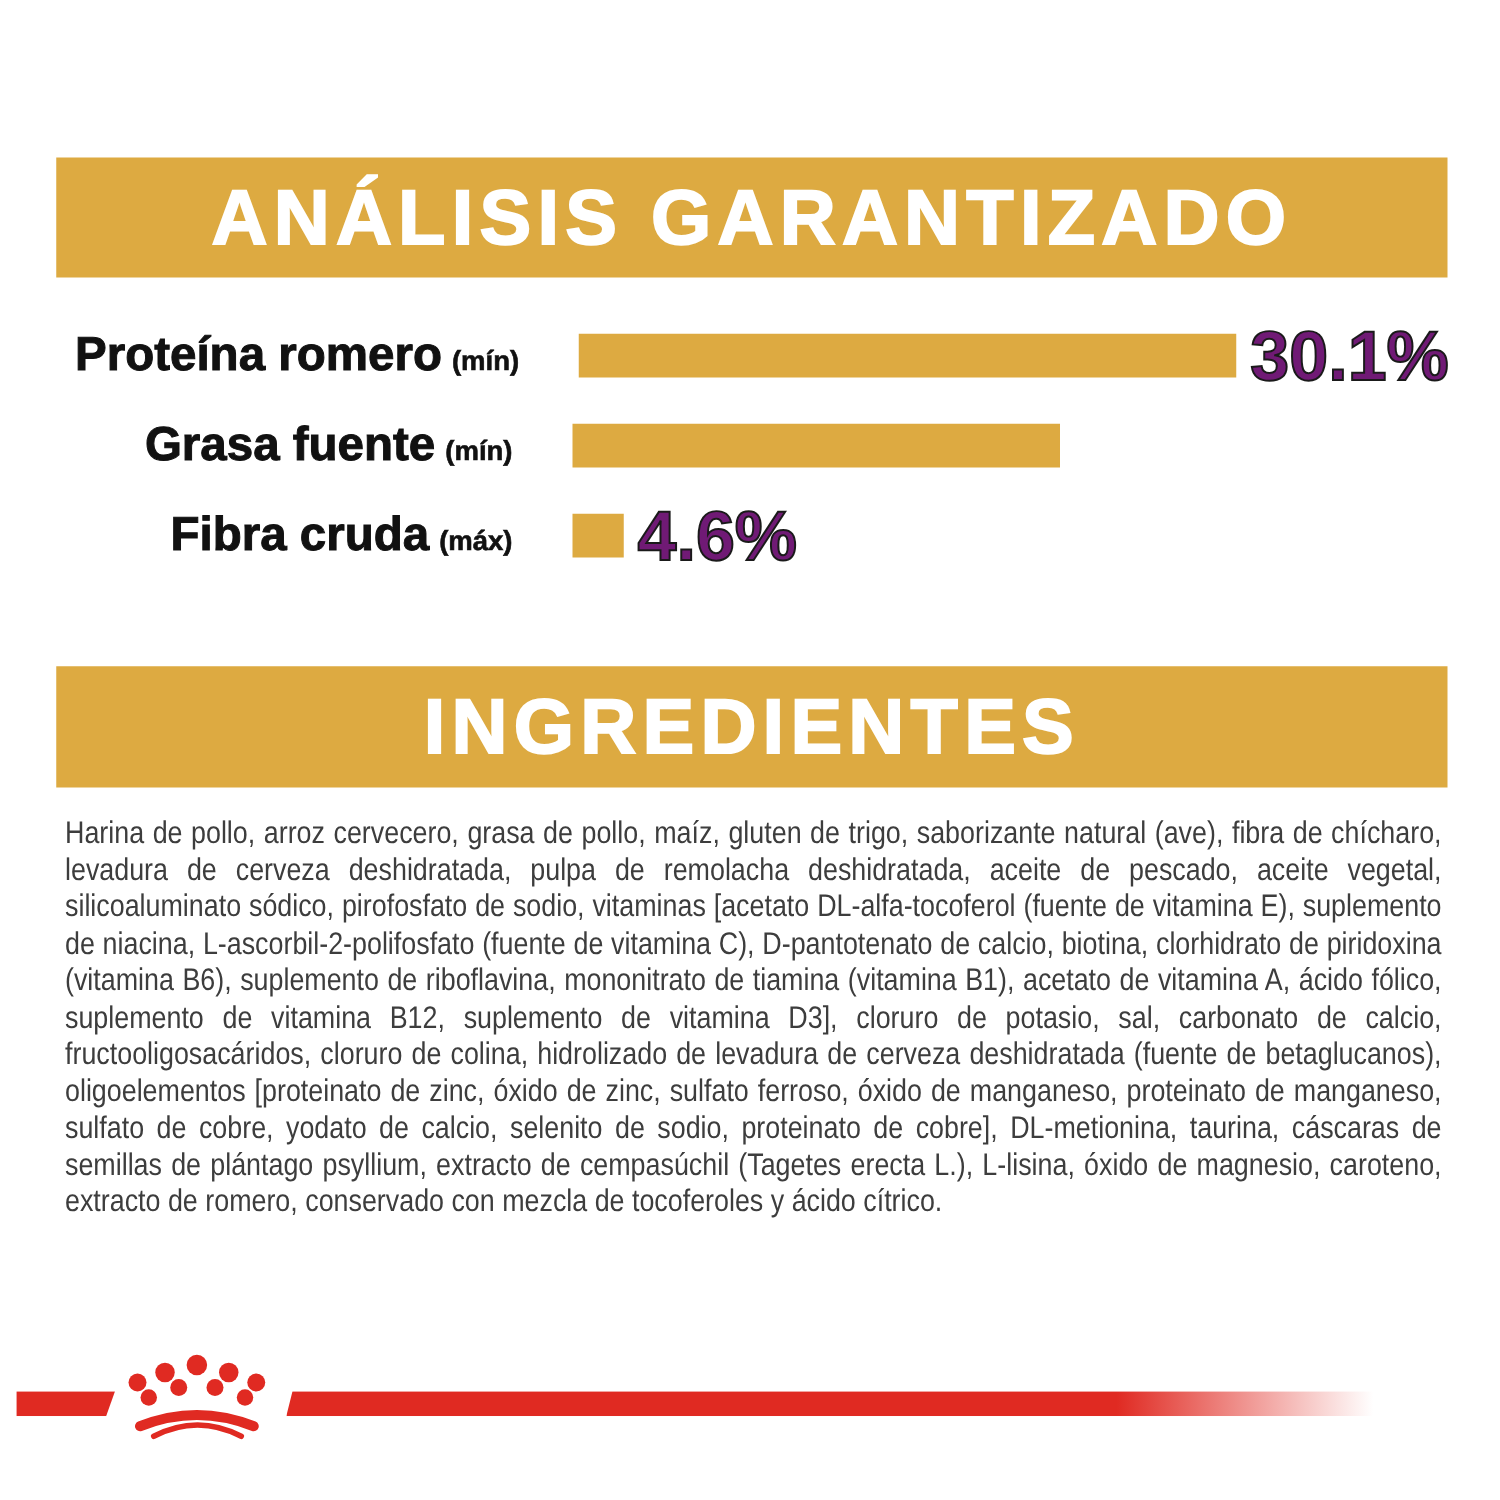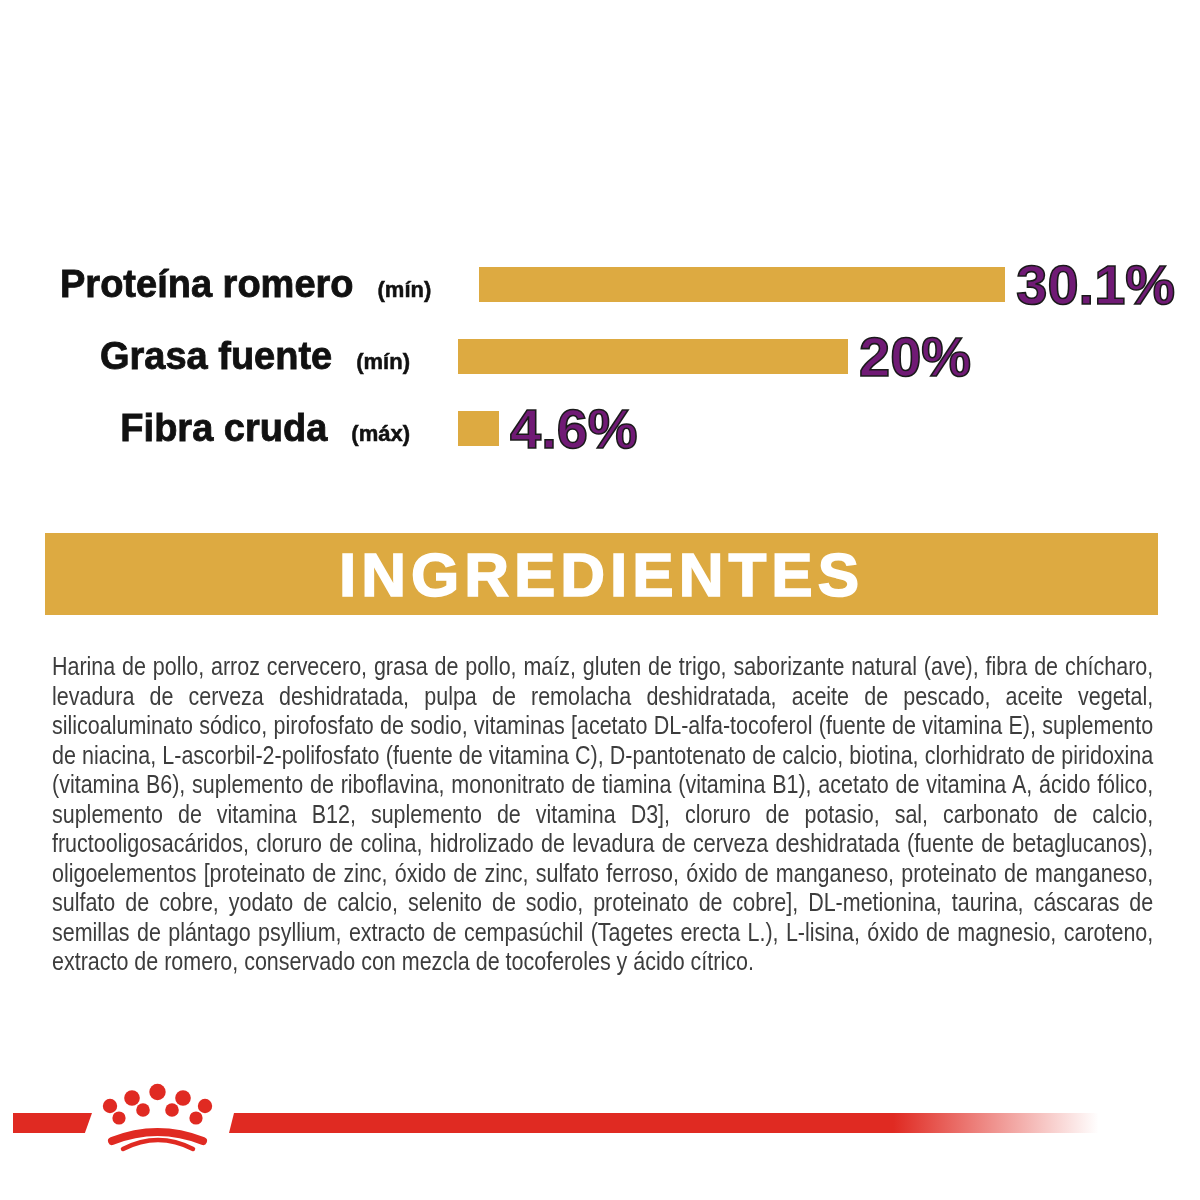--- a/index.html
+++ b/index.html
@@ -10,29 +10,29 @@
   
   .band{
     position:absolute;left:45px;width:1113px;height:96px;
     background:#DDAA41;color:#ffffff;
     display:flex;align-items:center;justify-content:center;
     font-size:62px;font-weight:700;letter-spacing:5px;
     -webkit-text-stroke:1.6px #ffffff;
     white-space:nowrap;
   }
   .band.analysis{top:126px;}
-  .band.ingredients{top:533px;height:82px;}
+  .band.ingredients{top:533px;height:97px;}
   
   .chart{position:absolute;left:60px;top:248px;width:1110px;}
   .chart-row{display:flex;align-items:center;height:72px;}
   .row-label{
     flex:0 0 350px;text-align:right;color:#111111;white-space:nowrap;
     font-size:38px;font-weight:700;-webkit-text-stroke:0.8px #111111;
   }
-  .row-qualifier{font-size:22px;font-weight:700;margin-left:24px;-webkit-text-stroke:0.5px #111111;}
+  .row-qualifier{font-size:22px;font-weight:700;margin-left:8px;-webkit-text-stroke:0.5px #111111;}
   .bar{height:35px;background:#DDAA41;margin-left:48px;flex:0 0 auto;}
   .row-value{
     margin-left:11px;color:#701a75;font-size:56px;font-weight:700;
     -webkit-text-stroke:1.6px #1a1a1a;white-space:nowrap;
   }
   
   .ingredients-text{
     position:absolute;left:52px;top:652px;width:1282px;
     transform:scaleX(0.859);transform-origin:top left;
     font-size:25px;line-height:29.5px;color:#3d3d3d;
@@ -50,37 +50,39 @@
   }
   .crown{position:absolute;left:98px;top:1080px;}
   .crown .red{fill:#E02A22;}
   .crown .stroke{fill:none;stroke:#E02A22;stroke-linecap:round;}
 </style>
 </head>
 <body>
 
 <div class="canvas">
 
+  <div class="band analysis">
+    <span>ANÁLISIS GARANTIZADO</span>
+  </div>
 
   <div class="chart">
 
     <div class="chart-row">
       <div class="row-label">
         <span>Proteína romero</span><span class="row-qualifier">(mín)</span>
       </div>
       <div class="bar" style="width:526px"></div>
       <div class="row-value">30.1%</div>
     </div>
 
     <div class="chart-row">
       <div class="row-label">
         <span>Grasa fuente</span><span class="row-qualifier">(mín)</span>
       </div>
       <div class="bar" style="width:390px"></div>
-      <div class="row-value">20%</div>
     </div>
 
     <div class="chart-row">
       <div class="row-label">
         <span>Fibra cruda</span><span class="row-qualifier">(máx)</span>
       </div>
       <div class="bar" style="width:41px"></div>
       <div class="row-value">4.6%</div>
     </div>
 

